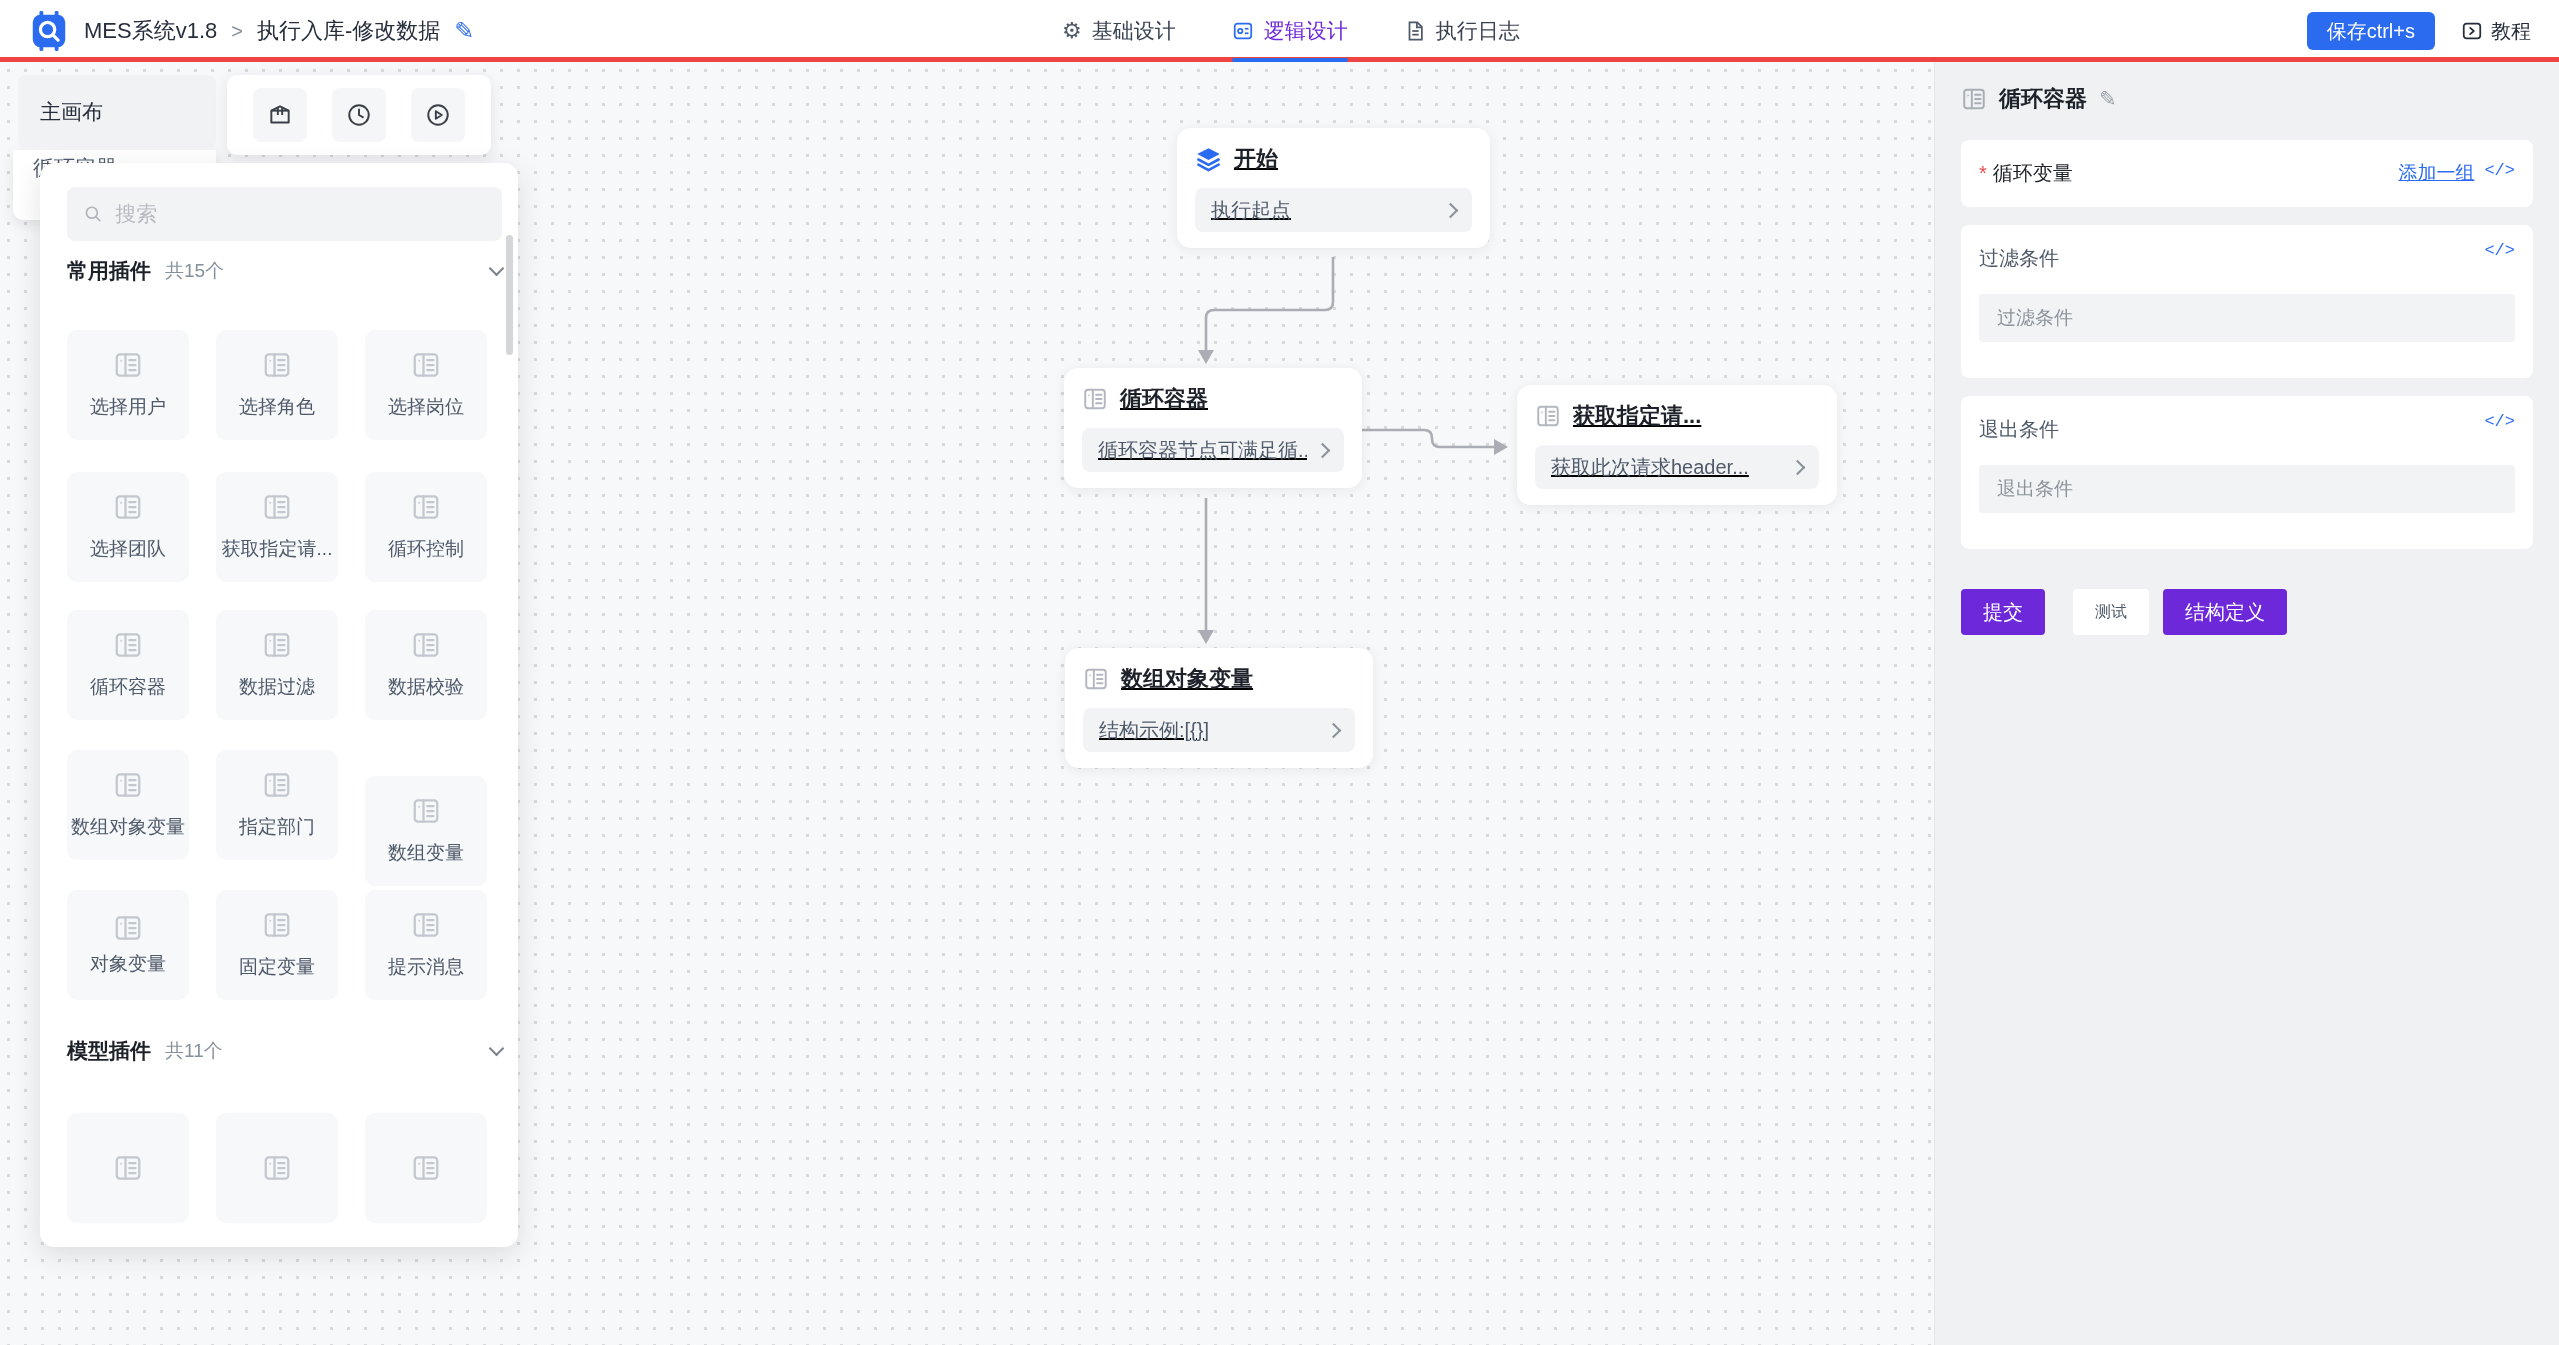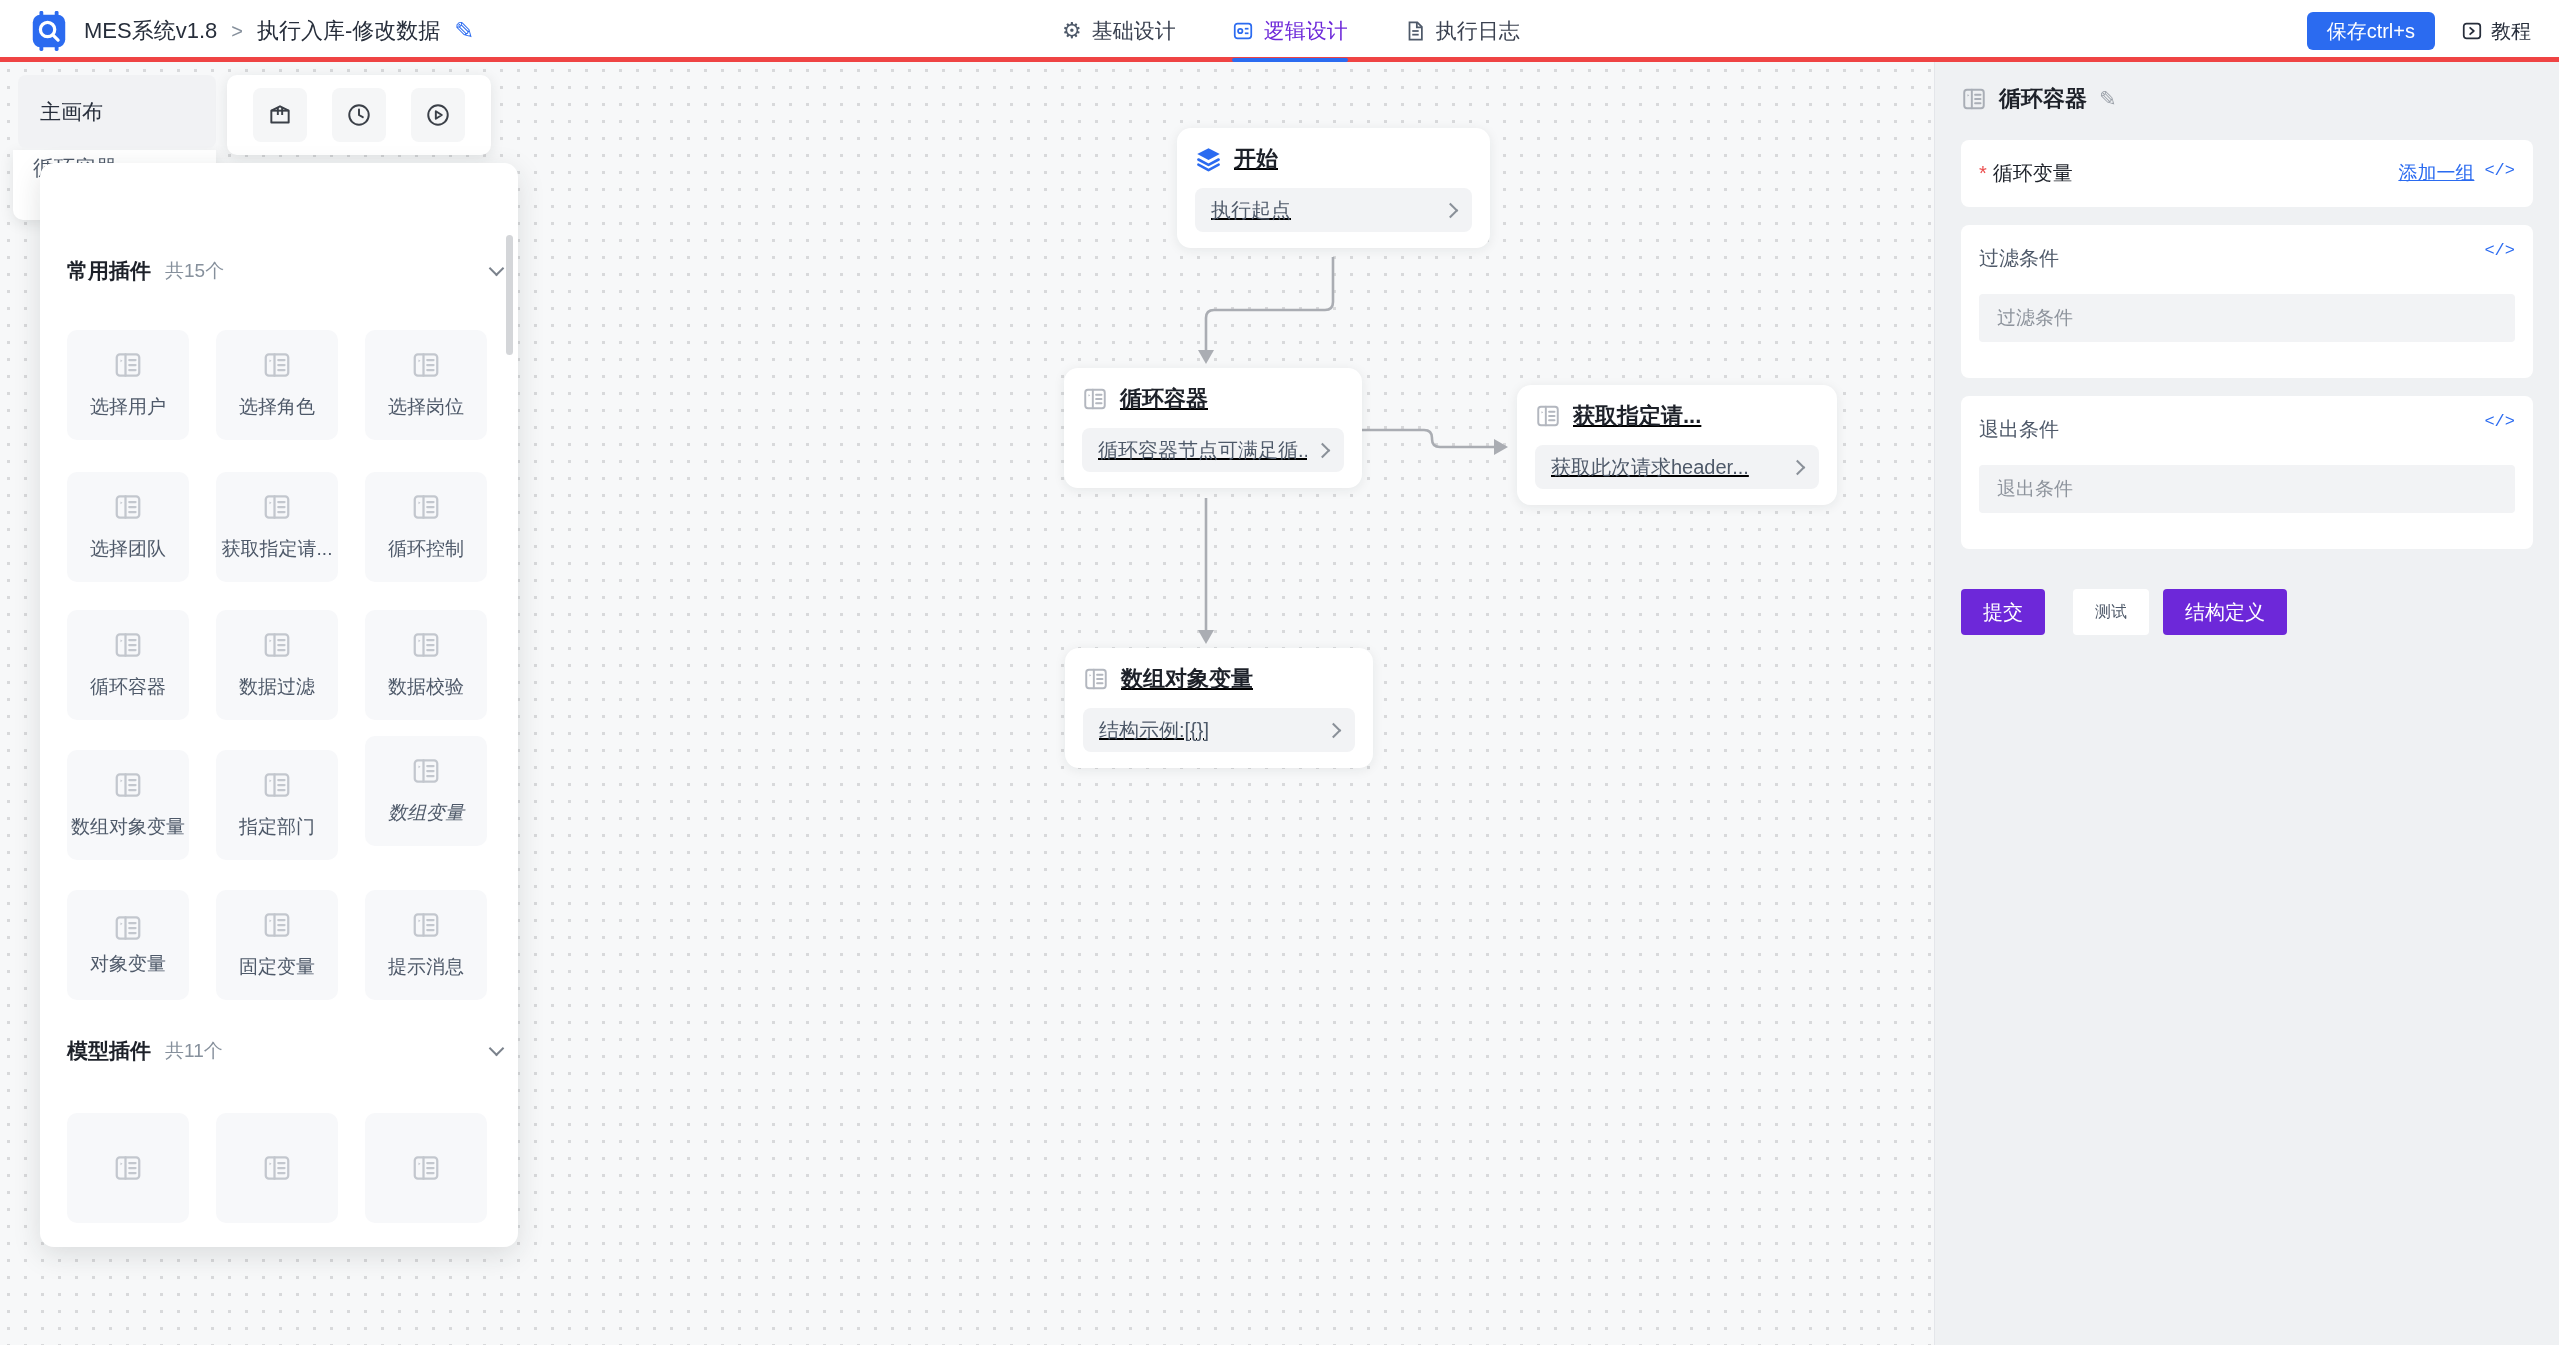--- a/index.html
+++ b/index.html
@@ -281,20 +281,27 @@
         <svg width="26" height="26" viewBox="0 0 24 24" fill="none" stroke="currentColor" stroke-width="1.8">
           <circle cx="12" cy="12" r="9"></circle>
           <path d="M10 8.5 L15.5 12 L10 15.5 Z" stroke-linejoin="round"></path>
         </svg>
       </button>
     </div>
 
     <div class="ppanel">
       <div class="tip"></div>
 
+      <div class="psearch">
+        <svg width="22" height="22" viewBox="0 0 24 24" fill="none" stroke="#b0b4bb" stroke-width="2">
+          <circle cx="10.5" cy="10.5" r="6.5"></circle>
+          <line x1="15.5" y1="15.5" x2="20" y2="20" stroke-linecap="round"></line>
+        </svg>
+        <input placeholder="搜索" style="">
+      </div>
       <div class="pscroll"></div>
 
       <div class="psection" style="top:92px;">
         <span class="st">常用插件</span>
         <span class="sc">共15个</span>
         <span class="sgrow"></span>
         <span class="chev-down"></span>
       </div>
 
       <div class="pcard" style="left:27px;top:167px;">
@@ -359,21 +366,21 @@
             <use href="#pane-icon"></use>
           </svg>
         <div class="plabel">数组对象变量</div>
       </div>
       <div class="pcard" style="left:176px;top:587px;">
         <svg class="pic" width="30" height="30" viewBox="0 0 24 24">
             <use href="#pane-icon"></use>
           </svg>
         <div class="plabel">指定部门</div>
       </div>
-      <div class="pcard" style="left:325px;top:573px;font-style:italic;">
+      <div class="pcard" style="left:325px;top:613px;">
         <svg class="pic" width="30" height="30" viewBox="0 0 24 24">
             <use href="#pane-icon"></use>
           </svg>
         <div class="plabel">数组变量</div>
       </div>
 
       <div class="pcard" style="left:27px;top:727px;gap:8px;">
         <svg class="pic" width="30" height="30" viewBox="0 0 24 24">
             <use href="#pane-icon"></use>
           </svg>

